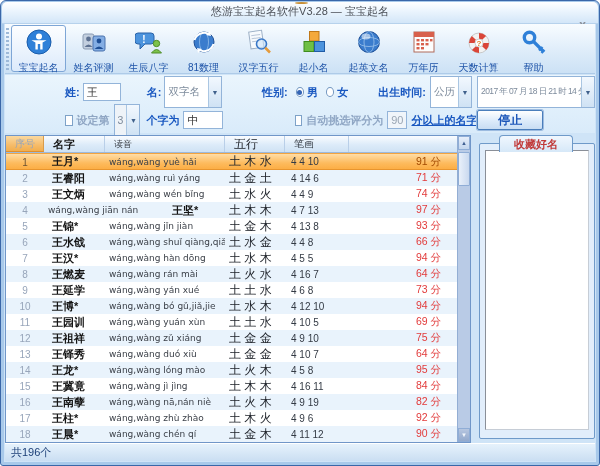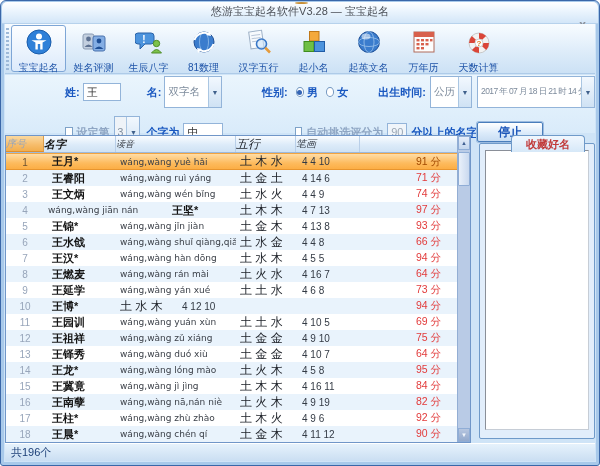--- a/index.html
+++ b/index.html
@@ -36,21 +36,21 @@
   .tool-btn { width:55px; height:47px; display:flex; flex-direction:column; align-items:center;
     justify-content:flex-start; padding-top:2px; border:1px solid transparent; border-radius:3px; }
   .tool-btn.active { background:linear-gradient(#fdfeff,#dceafb); border:1px solid #7ea6d6; }
   .tool-btn svg { width:28px; height:28px; }
   .tool-label { font-size:10px; color:#1f54a8; margin-top:1px; white-space:nowrap; }
   
   #form-panel { position:absolute; left:4px; top:74px; right:4px; height:58px;
     background:linear-gradient(#eaf5fd,#d9ebfa); }
   .form-row { display:flex; align-items:center; height:26px; font-size:11px; }
   .form-row.r1 { padding-left:60px; margin-top:4px; }
-  .form-row.r2 { padding-left:60px; margin-top:14px; }
+  .form-row.r2 { padding-left:60px; margin-top:2px; }
   .lbl { color:#1857c0; font-weight:bold; white-space:nowrap; }
   .lbl.dim { color:#8fa6c4; font-weight:bold; }
   .tbox { background:#fff; border:1px solid #93b4d9; height:18px; font-size:11px;
     color:#333; padding:1px 3px; display:flex; align-items:center; }
   .combo { background:#fff; border:1px solid #93b4d9; height:32px; display:flex; align-items:center; }
   .combo .cval { font-size:10.5px; color:#7d8b9c; padding:0 3px; flex:1; white-space:nowrap; overflow:hidden;}
   .drop { width:13px; height:100%; margin-left:auto; border-left:1px solid #aac6e2;
     background:linear-gradient(#f2f8fe,#cfe2f4); display:flex; align-items:center; justify-content:center;
     font-size:7px; color:#40618c; }
   .radio { width:10px; height:10px; border-radius:50%; border:1px solid #7397c0; background:#fff;
@@ -60,48 +60,48 @@
   #stop-btn { margin-left:auto; margin-right:52px; width:104px; height:20px;
     background:linear-gradient(#ffffff,#dcebfa 55%,#c8ddf3);
     border:1px solid #4a7ebb; box-shadow:0 0 0 1px #9cbbe0; border-radius:2px;
     font-size:12px; font-weight:bold; color:#1b55b8; display:flex; align-items:center; justify-content:center; }
   
   #table-wrap { position:absolute; left:4px; top:134px; width:466px; height:308px;
     border:1px solid #7096c8; background:#fff; display:flex; }
   #table-main { flex:1; display:flex; flex-direction:column; overflow:hidden; }
   .t-head { display:flex; height:17px; background:linear-gradient(#fafcff,#dcebf9 55%,#cfe2f4);
     border-bottom:1px solid #9db9da; font-size:10.5px; color:#333; }
-  .t-head .cell { display:flex; align-items:center; padding-left:0; border-right:1px solid #b9cfe8;font-style:italic; }
+  .t-head .cell { display:flex; align-items:center; padding-left:9px; border-right:1px solid #b9cfe8; }
   .t-head .cell.hl { background:linear-gradient(#fbd9a0,#f6bc6a 60%,#f2ae4e);
     border-right:1px solid #d99b4a; border-bottom:1px solid #e08f2e; }
   .t-row { display:flex; height:16px; font-size:10.5px; align-items:center; background:#fff; }
   .t-row.alt { background:#e9f3fc; }
   .t-row.selected { background:linear-gradient(#ffdda6,#fdbb5e 60%,#fcae45);
     border-top:1px solid #f2a440; border-bottom:1px solid #e8952e; height:17px; }
   .cell { overflow:hidden; white-space:nowrap; }
   .c-no { width:38px; text-align:center; color:#97a5ba; font-size:10px; }
   .t-row .c-no { padding-top:1px; }
-  .c-name { width:72px; font-weight:bold; color:#141414; padding-left:8px; font-size:11px; }
+  .c-name { width:61px; font-weight:bold; color:#141414; padding-left:8px; font-size:11px; }
   .c-pinyin { width:120px; font-size:9px; color:#3a3f47; padding-left:4px; font-family:"DejaVu Sans",sans-serif; }
   .c-wuxing { width:60px; color:#20242b; padding-left:4px; font-size:12px; }
   .c-strokes { width:64px; color:#333a44; padding-left:6px; font-size:10px; }
   .c-score { flex:1; text-align:right; padding-right:16px; color:#e23b3b; font-size:10.5px; }
   .t-row.selected .c-score { color:#a34a00; }
   .t-row.selected .c-no { color:#6b5233; }
   
   #vscroll { width:13px; background:#b9cbe6; border-left:1px solid #93aed4;
     display:flex; flex-direction:column; }
   .sc-btn { height:14px; background:linear-gradient(#e6eefa,#c3d6ee); border:1px solid #8fadd6;
     display:flex; align-items:center; justify-content:center; font-size:6px; color:#3f5f92; }
   .sc-btn.down { margin-top:auto; background:linear-gradient(#b6c6e0,#93a9cc); color:#f2f6fc; }
   #sc-thumb { height:34px; margin-top:2px; background:linear-gradient(90deg,#e9f0fa,#c9d9ef);
     border:1px solid #8fadd6; border-radius:1px; }
   
   #fav-panel { position:absolute; left:478px; top:134px; width:116px; height:308px; }
-  #fav-tab { position:absolute; left:32px; top:0; width:74px; height:17px; z-index:2;
+  #fav-tab { position:absolute; left:20px; top:0; width:74px; height:17px; z-index:2;
     background:linear-gradient(#f0f7fe,#d6e8f8); border:1px solid #6f9ac9; border-bottom:none;
     border-radius:4px 4px 0 0; display:flex; align-items:center; justify-content:center;
     font-size:11px; font-weight:bold; color:#c13a3a; }
   #fav-box { position:absolute; left:0; top:8px; width:116px; height:296px;
     background:#e2eefb; border:1px solid #6f9ac9; border-radius:2px; padding:6px 5px 8px 5px; }
   #fav-list { width:100%; height:100%; background:#fff; border:1px solid #8a8f98;
     border-right-color:#c6cdd6; border-bottom-color:#c6cdd6; }
   
   #statusbar { position:absolute; left:4px; right:4px; bottom:4px; height:18px;
     background:linear-gradient(#e6f2fc,#cadef2); border-top:1px solid #ffffff;
@@ -215,20 +215,29 @@
         <span><svg viewBox="0 0 28 28">
             <circle cx="14" cy="15" r="10" fill="#f2f2f2" stroke="#c9c9c9"></circle>
             <path d="M14 5 a10 10 0 0 1 7.1 2.9 l-4.2 4.2 a4 4 0 0 0 -2.9 -1.1 z" fill="#da4538"></path>
             <path d="M14 25 a10 10 0 0 1 -7.1 -2.9 l4.2 -4.2 a4 4 0 0 0 2.9 1.1 z" fill="#da4538"></path>
             <path d="M4 15 a10 10 0 0 1 2.9 -7.1 l4.2 4.2 a4 4 0 0 0 -1.1 2.9 z" fill="#da4538"></path>
             <path d="M24 15 a10 10 0 0 1 -2.9 7.1 l-4.2 -4.2 a4 4 0 0 0 1.1 -2.9 z" fill="#da4538"></path>
             <circle cx="14" cy="15" r="4" fill="#fff" stroke="#cfcfcf"></circle>
             <text x="14" y="18" font-size="8" font-weight="bold" fill="#e07a20" text-anchor="middle">?</text>
           </svg></span>
         <span class="tool-label">天数计算</span>
+      </div>
+      <div class="tool-btn">
+        <span><svg viewBox="0 0 28 28">
+            <circle cx="9.5" cy="9.5" r="5.2" fill="none" stroke="#2f80d8" stroke-width="3.4"></circle>
+            <line x1="13.5" y1="13.5" x2="23.5" y2="23.5" stroke="#2f80d8" stroke-width="3.2"></line>
+            <line x1="19" y1="22.5" x2="22.5" y2="19" stroke="#2f80d8" stroke-width="2.4"></line>
+            <line x1="21.5" y1="25" x2="24.5" y2="22" stroke="#2f80d8" stroke-width="2.4"></line>
+          </svg></span>
+        <span class="tool-label">帮助</span>
       </div>
     </div>
 
   <div id="form-panel">
     <div class="form-row r1">
       <span class="lbl">姓:</span>
       <span class="tbox" style="width:46px;margin-left:3px;">王</span>
       <span class="lbl" style="margin-left:26px;">名:</span>
       <span class="combo" style="width:72px;margin-left:3px;">
         <span class="cval">双字名</span>
@@ -345,20 +354,21 @@
             <div class="cell c-no">9</div>
             <div class="cell c-name">王延学</div>
             <div class="cell c-pinyin">wáng,wàng yán xué</div>
             <div class="cell c-wuxing">土 土 水</div>
             <div class="cell c-strokes">4 6 8</div>
             <div class="cell c-score">73 分</div>
           </div>
           <div class="t-row alt">
             <div class="cell c-no">10</div>
             <div class="cell c-name">王博*</div>
+            <div class="cell c-pinyin">wáng,wàng bó gǔ,jiǎ,jie</div>
             <div class="cell c-wuxing">土 水 木</div>
             <div class="cell c-strokes">4 12 10</div>
             <div class="cell c-score">94 分</div>
           </div>
           <div class="t-row">
             <div class="cell c-no">11</div>
             <div class="cell c-name">王园训</div>
             <div class="cell c-pinyin">wáng,wàng yuán xùn</div>
             <div class="cell c-wuxing">土 土 水</div>
             <div class="cell c-strokes">4 10 5</div>

